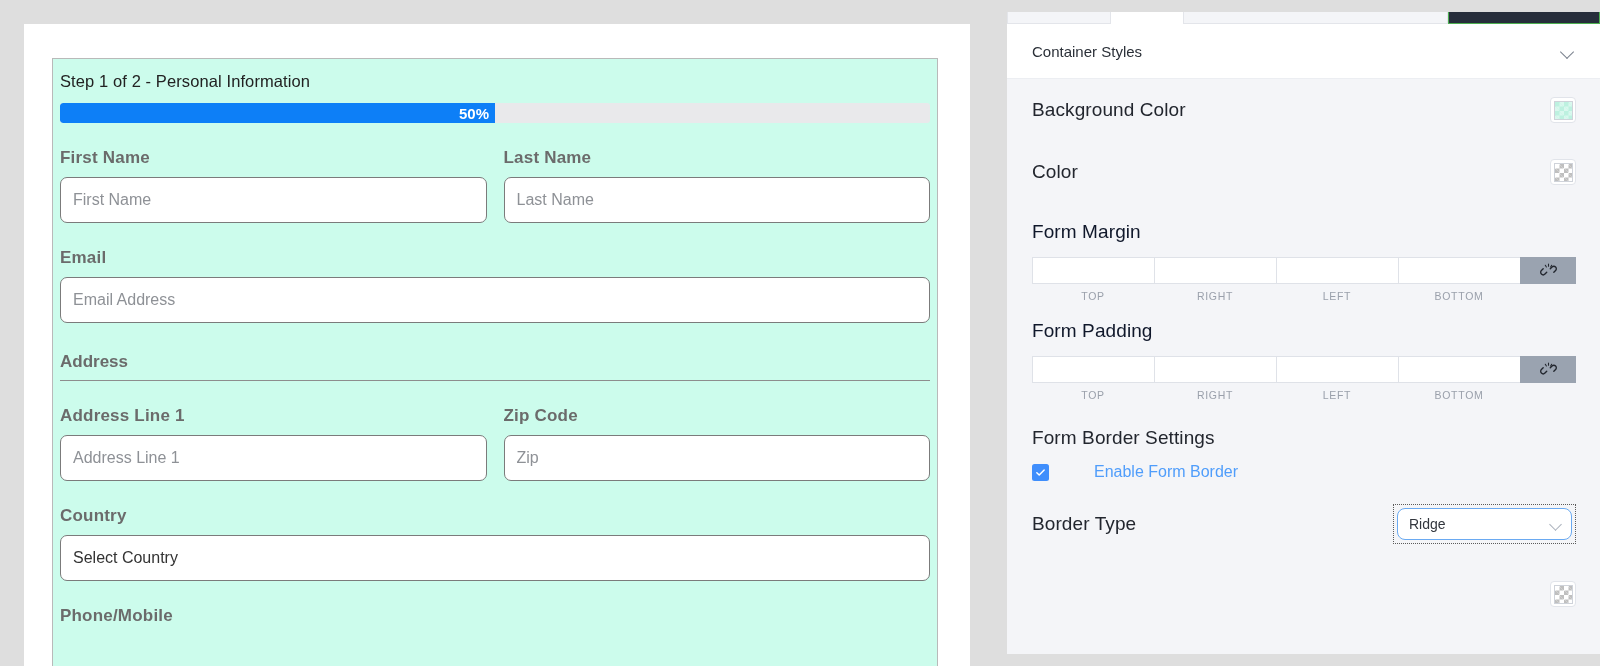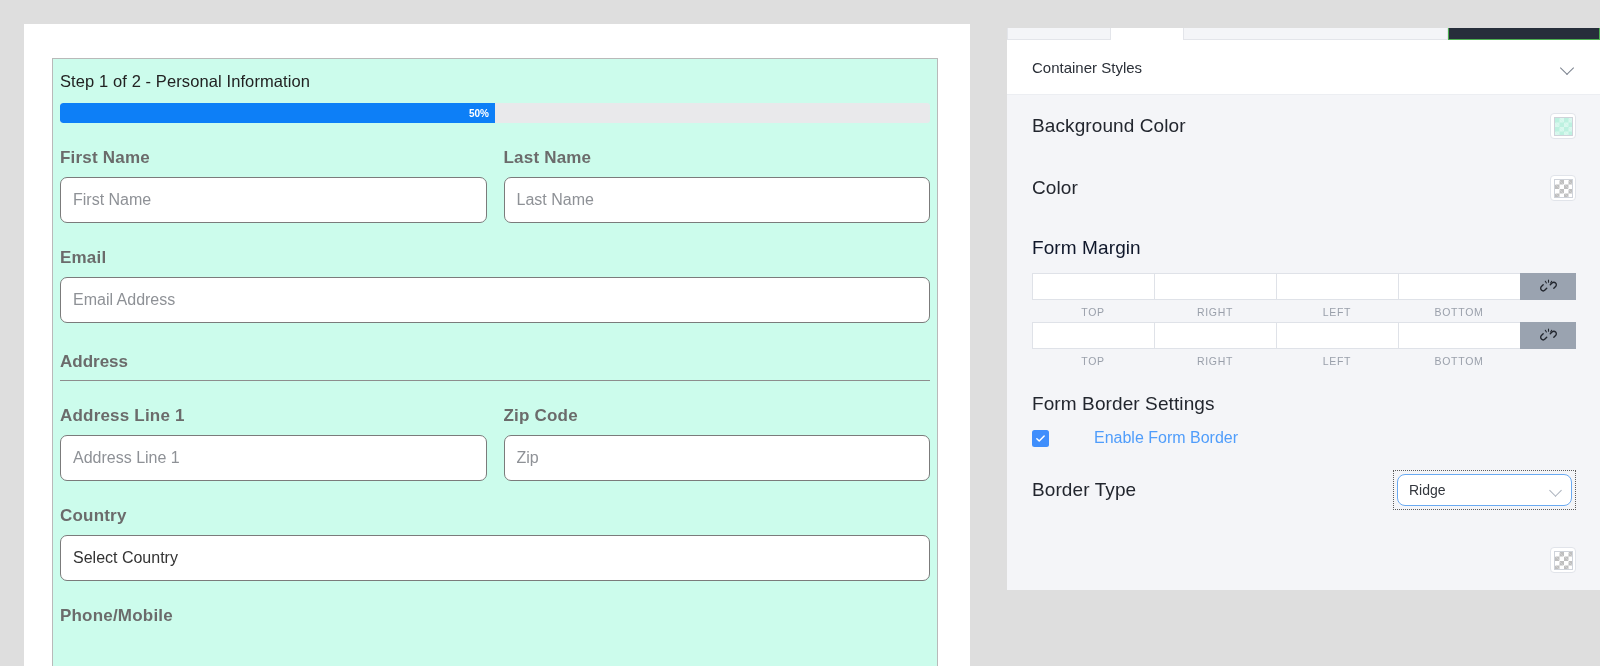--- a/index.html
+++ b/index.html
@@ -55,21 +55,21 @@
   #progress-fill {
     height: 100%;
     background: #0d7ff7;
     border-radius: 3px 0 0 3px;
     display: flex;
     align-items: center;
     justify-content: flex-end;
   }
   #progress-label {
     color: #fff;
-    font-size: 10px;
+    font-size: 15px;
     font-weight: bold;
     padding-right: 6px;
   }
 
   .form-body { padding: 0 7px; }
 
   .field-row {
     display: flex;
     gap: 17px;
     margin-top: 26px;
@@ -108,23 +108,23 @@
     margin-top: 30px;
     padding-bottom: 9px;
     border-bottom: 1px solid #8d8d8d;
     line-height: 1.1;
   }
 
   
   #settings-panel {
     position: absolute;
     left: 1007px;
-    top: 28px;
+    top: 12px;
     width: 593px;
-    height: 562px;
+    height: 642px;
     background: #f4f5f8;
     overflow: hidden;
   }
   #tab-strip {
     position: relative;
     height: 12px;
     background: #f4f5f8;
     display: flex;
   }
   .tab-stub { height: 12px; border: 1px solid #e3e5ea; border-top: none; box-sizing: border-box; }
@@ -450,20 +450,21 @@
           <svg width="17" height="17" viewBox="0 0 24 24">
             <path d="M9.5 14.5 L7 17 a3.5 3.5 0 0 1 -5 -5 l2.5 -2.5" fill="none" stroke="#22262e" stroke-width="1.9" stroke-linecap="round"></path>
             <path d="M14.5 9.5 L17 7 a3.5 3.5 0 0 1 5 5 l-2.5 2.5" fill="none" stroke="#22262e" stroke-width="1.9" stroke-linecap="round"></path>
             <path d="M12 3 v3 M16.5 4.5 l-1.5 2.5 M7.5 4.5 l1.5 2.5" fill="none" stroke="#22262e" stroke-width="1.5" stroke-linecap="round"></path>
           </svg>
         </div>
       </div>
     </div>
 
     <div class="spacing-group">
+      <div class="spacing-title">Form Padding</div>
       <div class="spacing-inputs">
         <div class="spacing-cell">
           <input type="text" value="" style="">
           <div class="sub-label">TOP</div>
         </div>
         <div class="spacing-cell">
           <input type="text" value="" style="">
           <div class="sub-label">RIGHT</div>
         </div>
         <div class="spacing-cell">

